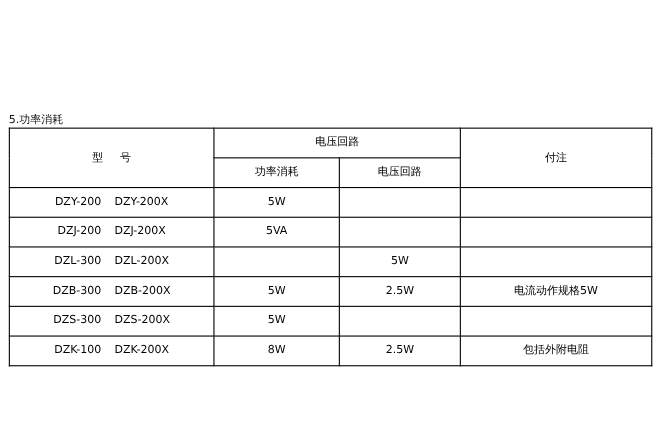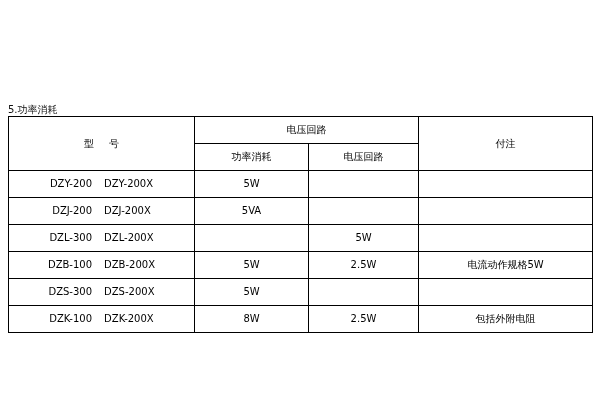--- a/index.html
+++ b/index.html
@@ -138,21 +138,21 @@
             </div>
           </td>
           <td class="blank-cell"></td>
           <td>5W</td>
           <td class="blank-cell"></td>
         </tr>
 
         <tr>
           <td>
             <div class="model-cell">
-              <span class="model-a">DZB-100</span>
+              <span class="model-a">DZB-300</span>
               <span class="model-b">DZB-200X</span>
             </div>
           </td>
           <td>5W</td>
           <td>2.5W</td>
           <td>电流动作规格5W</td>
         </tr>
 
         <tr>
           <td>

